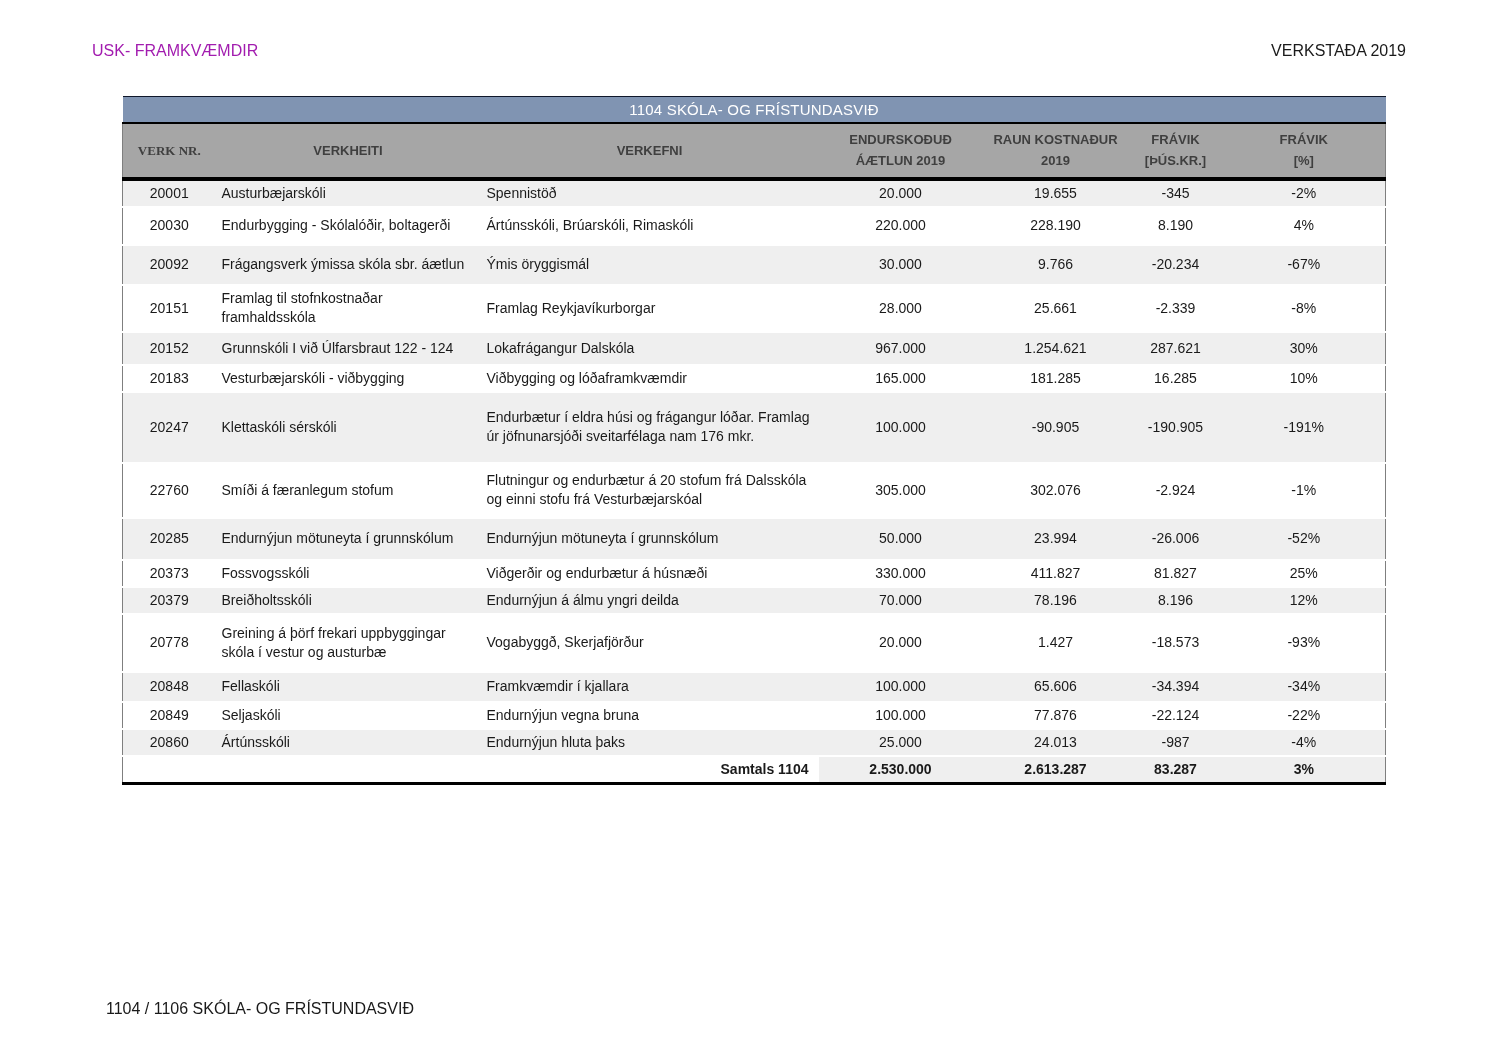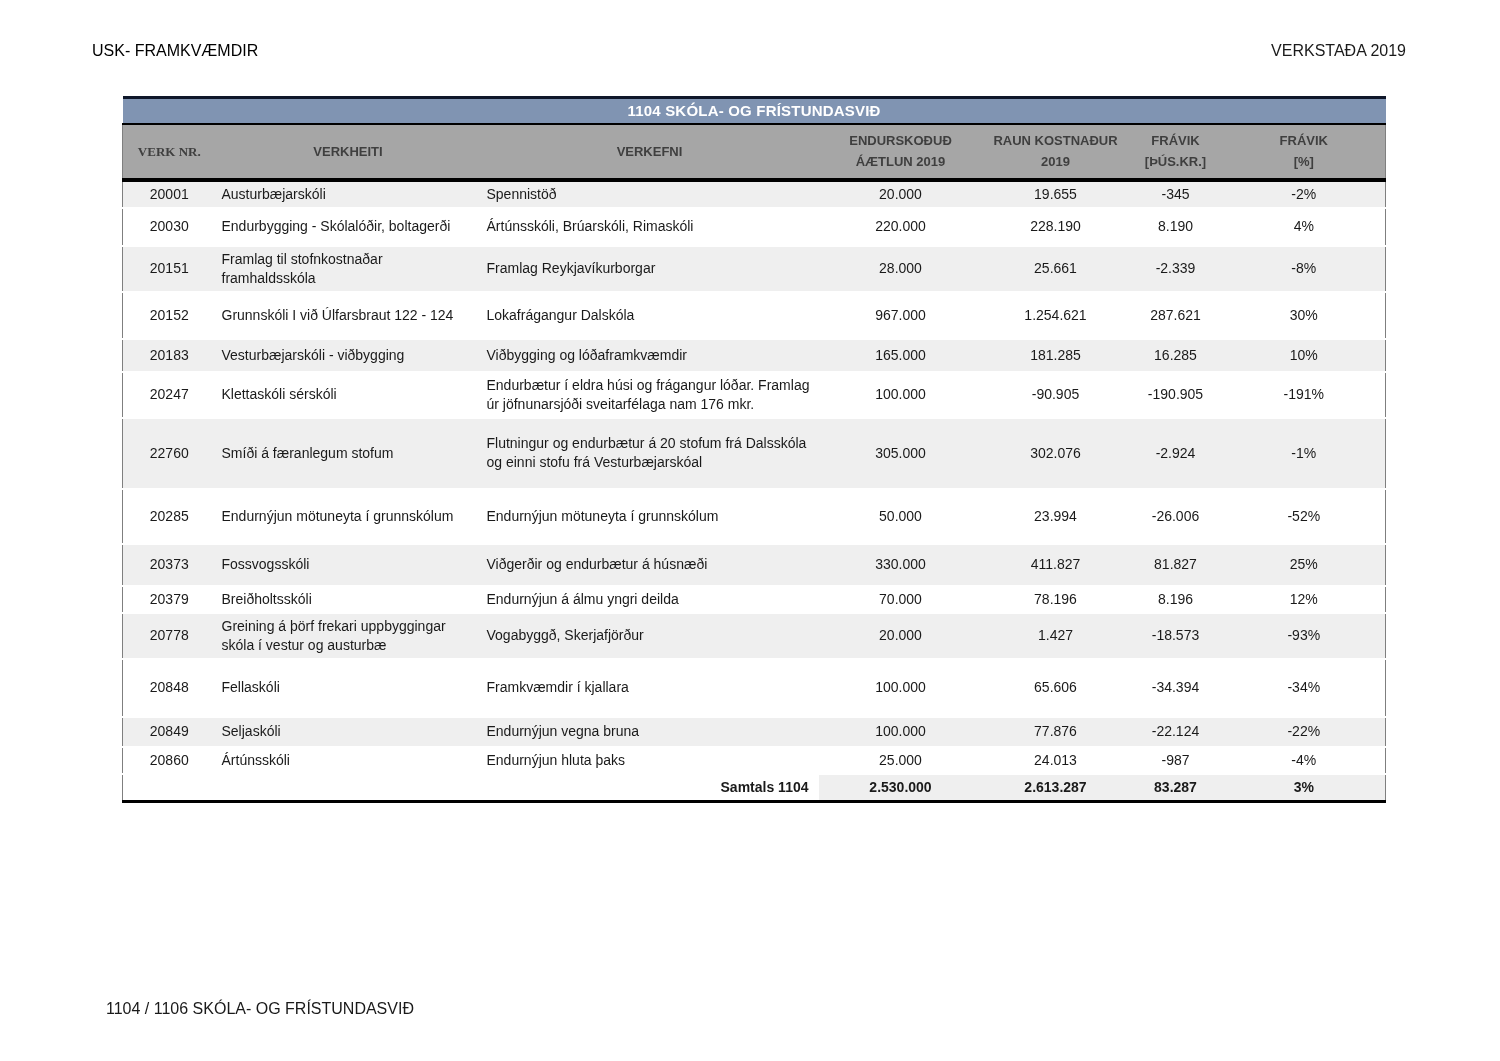--- a/index.html
+++ b/index.html
@@ -11,21 +11,21 @@
   }
   .page {
     position: relative;
     width: 1500px;
     height: 1061px;
     background: #ffffff;
     overflow: hidden;
   }
   .page-header-left {
     position: absolute; left: 92px; top: 42px;
-    font-size: 16px; color: #000000;
+    font-size: 16px; color: #a21caf;
   }
   .page-header-right {
     position: absolute; right: 94px; top: 42px;
     font-size: 16px; color: #1a1a1a;
   }
   .page-footer {
     position: absolute; left: 106px; top: 1000px;
     font-size: 16px; color: #1a1a1a;
   }
   .table-wrap {
@@ -35,24 +35,24 @@
     width: 1263px;
     border-collapse: collapse;
     table-layout: fixed;
     font-size: 14px;
   }
   tr.title-row th {
     height: 26px;
     background: var(--title-bar-bg, #8094B2);
     color: var(--title-text, #ffffff);
     font-size: 15px;
-    font-weight: bold;
+    font-weight: normal;
     text-align: center;
     vertical-align: middle;
-    border-top: 3px solid #0f172a;
+    border-top: 1px solid #0f172a;
     border-bottom: 2px solid #000;
     letter-spacing: 0.2px;
   }
   tr.head-row th {
     height: 56px;
     background: var(--header-bg, #A6A6A6);
     color: var(--header-text, #3F3F3F);
     font-size: 13px;
     font-weight: bold;
     text-align: center;
@@ -170,20 +170,29 @@
           <tr>
     <td class="c-nr">20030</td>
     <td class="c-txt">Endurbygging - Skólalóðir, boltagerði</td>
     <td class="c-txt">Ártúnsskóli, Brúarskóli, Rimaskóli</td>
     <td class="c-num">220.000</td>
     <td class="c-num">228.190</td>
     <td class="c-num">8.190</td>
     <td class="c-num">4%</td>
   </tr>
           <tr>
+    <td class="c-nr">20092</td>
+    <td class="c-txt">Frágangsverk ýmissa skóla sbr. áætlun</td>
+    <td class="c-txt">Ýmis öryggismál</td>
+    <td class="c-num">30.000</td>
+    <td class="c-num">9.766</td>
+    <td class="c-num">-20.234</td>
+    <td class="c-num">-67%</td>
+  </tr>
+          <tr>
     <td class="c-nr">20151</td>
     <td class="c-txt">Framlag til stofnkostnaðar framhaldsskóla</td>
     <td class="c-txt">Framlag Reykjavíkurborgar</td>
     <td class="c-num">28.000</td>
     <td class="c-num">25.661</td>
     <td class="c-num">-2.339</td>
     <td class="c-num">-8%</td>
   </tr>
           <tr>
     <td class="c-nr">20152</td>

